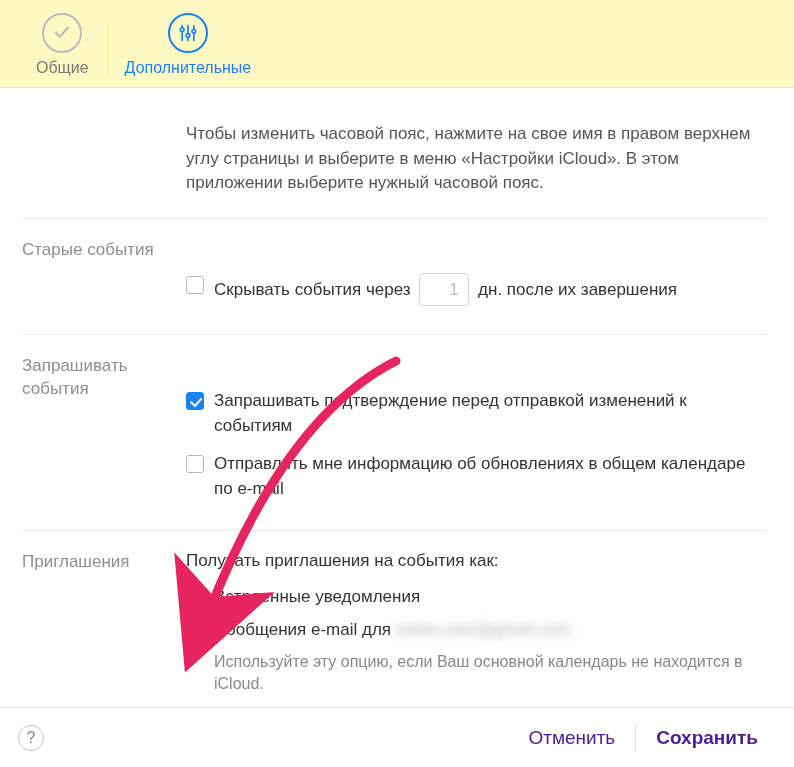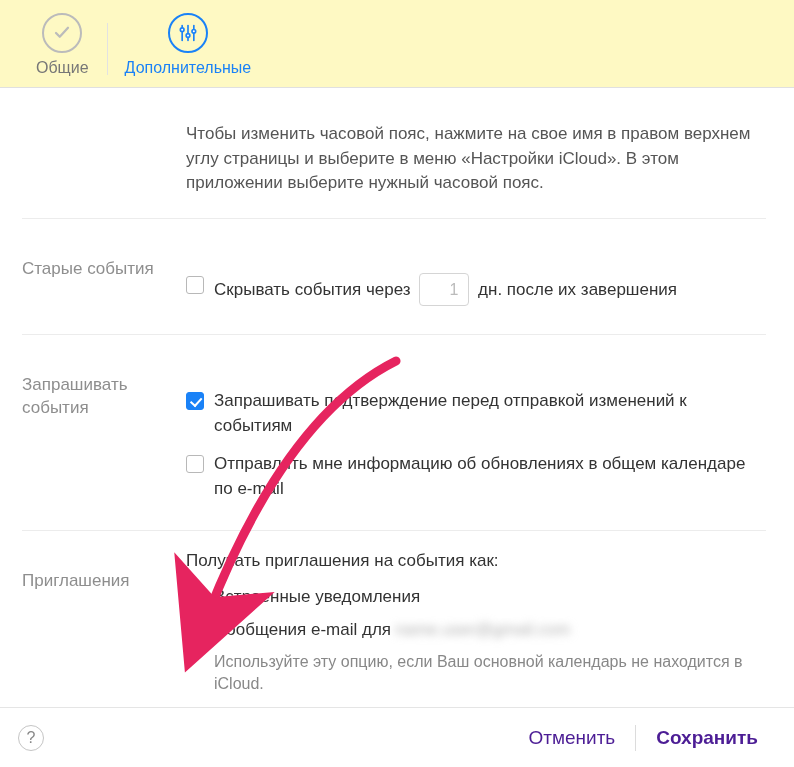--- a/index.html
+++ b/index.html
@@ -60,21 +60,20 @@
   }
   .section.first { padding-top: 34px; }
   .section:last-child { border-bottom: none; padding-bottom: 28px; }
   .section-label {
     width: 164px;
     flex: 0 0 164px;
     color: #8e8e8e;
     font-size: 17px;
     line-height: 1.35;
     padding-top: 2px;
-    margin-top: 19px;
   }
   .section-body {
     flex: 1;
     font-size: 17px;
     color: #333;
     line-height: 1.45;
   }
   .tz-text { color: #555; line-height: 1.45; }
 
   .cb-row { display: flex; align-items: flex-start; margin-bottom: 6px; margin-top: 36px; }

